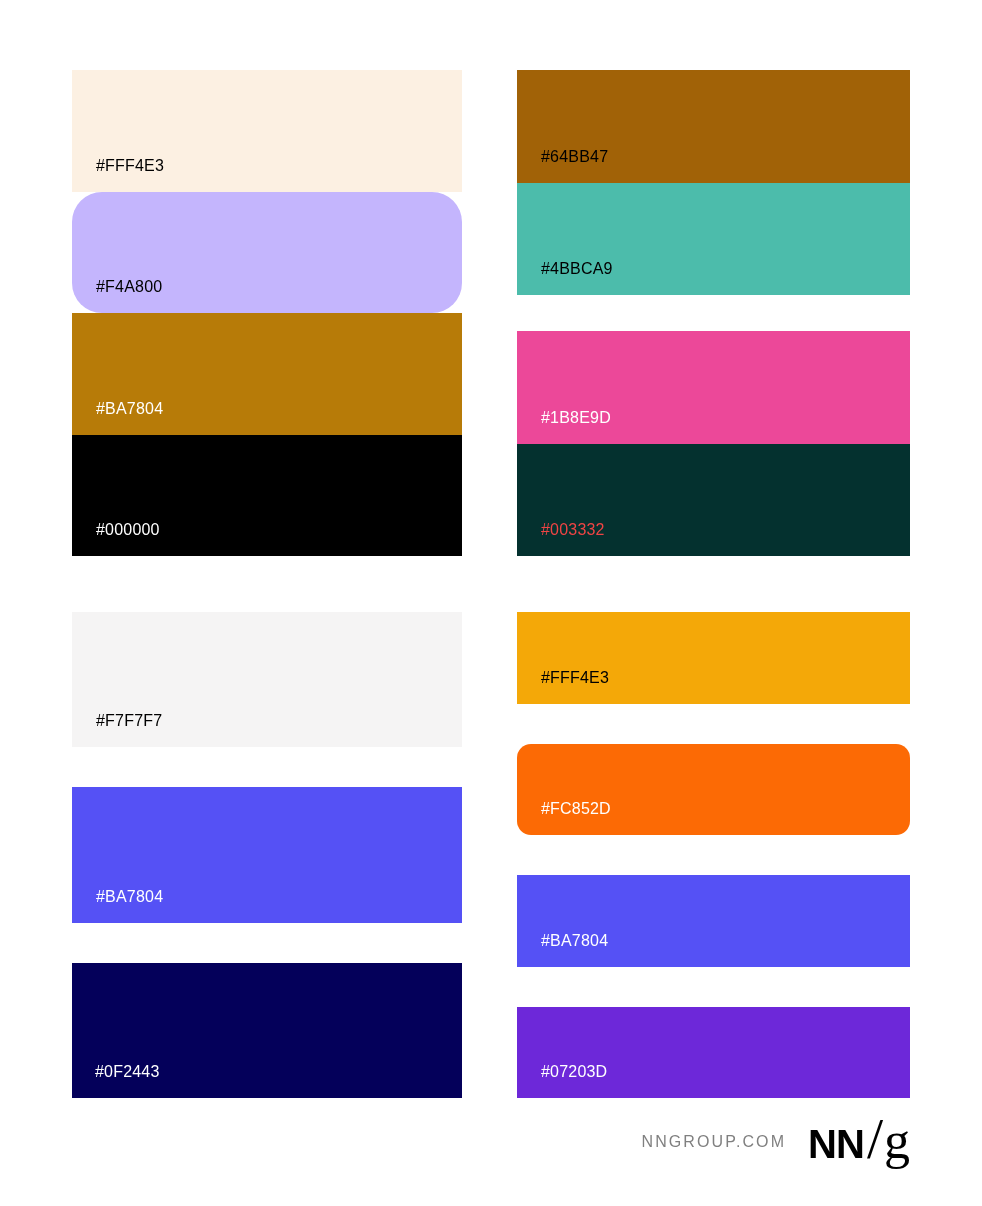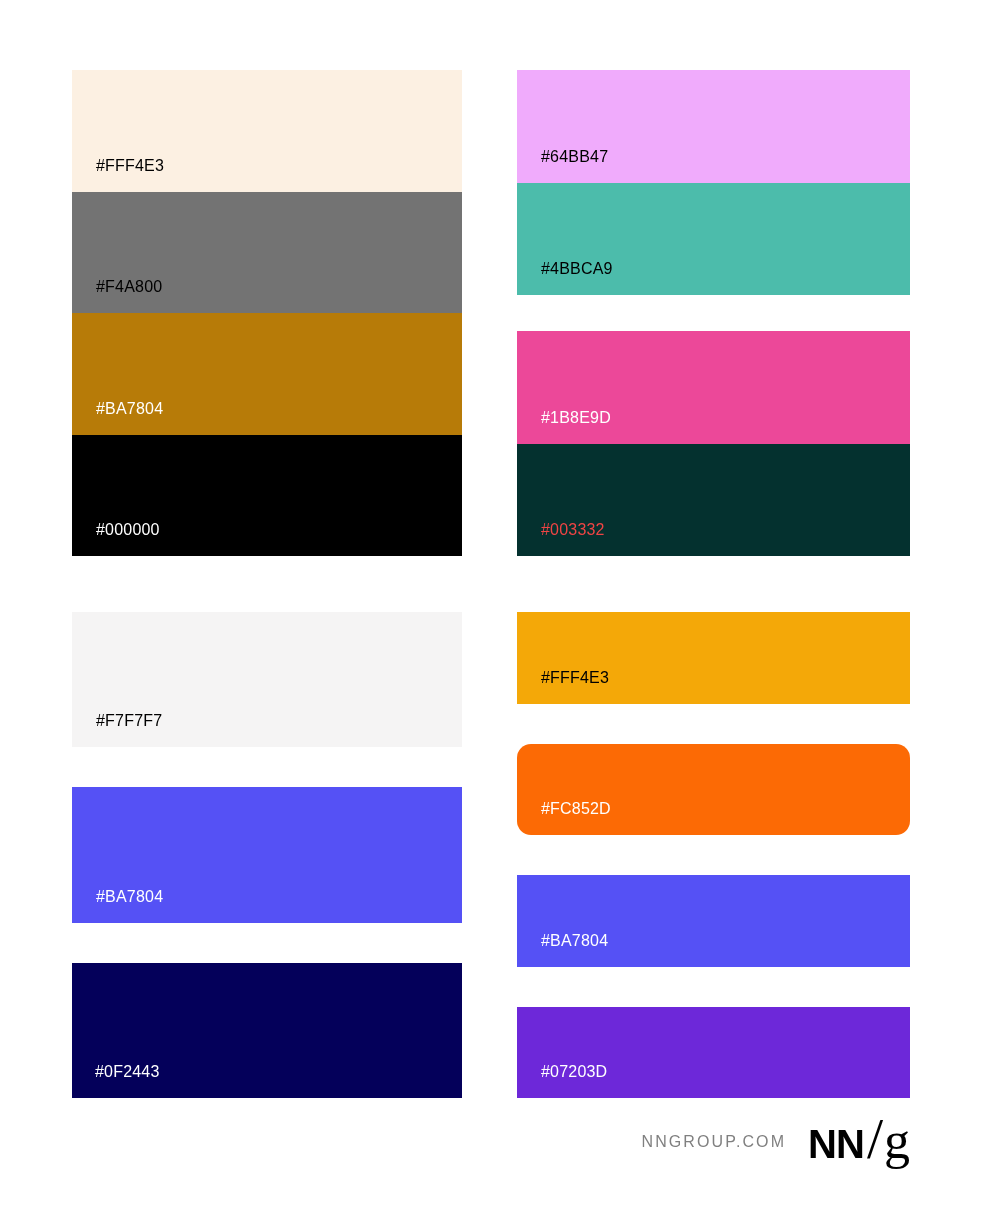--- a/index.html
+++ b/index.html
@@ -102,33 +102,33 @@
 </style>
 </head>
 <body>
 
 <div id="palette-grid">
 
   <div class="palette-card col-left row-top">
     <div class="swatch" style="background: rgb(252, 240, 226);">
       <span class="swatch-label" style="color: rgb(0, 0, 0);">#FFF4E3</span>
     </div>
-    <div class="swatch" style="background: #737373;">
+    <div class="swatch" style="background: #c4b5fd; border-radius: 30px;">
       <span class="swatch-label" style="color: rgb(0, 0, 0);">#F4A800</span>
     </div>
     <div class="swatch" style="background: rgb(183, 123, 8);">
       <span class="swatch-label" style="color: rgb(255, 255, 255);">#BA7804</span>
     </div>
     <div class="swatch" style="background: rgb(0, 0, 0);">
       <span class="swatch-label" style="color: rgb(255, 255, 255);">#000000</span>
     </div>
   </div>
 
   <div class="palette-card col-right row-top">
-    <div class="swatch" style="background: #f0abfc;">
+    <div class="swatch" style="background: #a16207;">
       <span class="swatch-label" style="color: rgb(0, 0, 0);">#64BB47</span>
     </div>
     <div class="swatch" style="background: rgb(76, 188, 171);">
       <span class="swatch-label" style="color: rgb(0, 0, 0);">#4BBCA9</span>
     </div>
     <div class="swatch" style="background: #ec4899; margin-top: 36px;">
       <span class="swatch-label" style="color: rgb(255, 255, 255);">#1B8E9D</span>
     </div>
     <div class="swatch" style="background: rgb(4, 49, 47);">
       <span class="swatch-label" style="color: #ef4444;">#003332</span>

